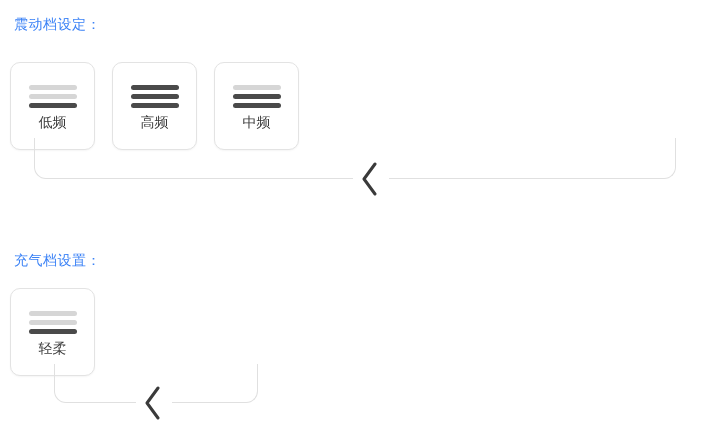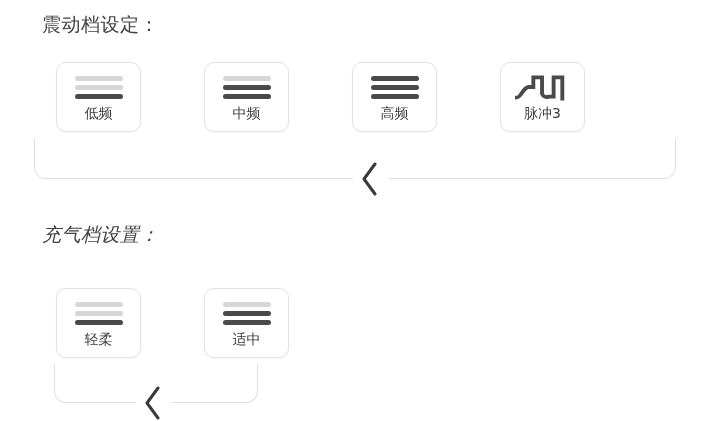--- a/index.html
+++ b/index.html
@@ -14,50 +14,48 @@
     overflow: hidden;
     font-family: "DejaVu Sans", "Liberation Sans", sans-serif;
     color: #333333;
     -webkit-font-smoothing: antialiased;
   }
 
   .section { position: absolute; left: 0; top: 0; }
 
   .section-title {
     position: absolute;
-    font-size: 19px;
+    font-size: 14px;
     line-height: 24px;
     letter-spacing: 0.5px;
-    color: #404040;
+    color: #3b82f6;
     font-weight: 400;
     white-space: nowrap;
-    margin-left: 28px;
   }
 
   .btn-row {
     position: absolute;
     display: flex;
     gap: 17px;
   }
 
   .opt-btn {
     width: 85px;
-    height: 70px;
+    height: 88px;
     box-sizing: border-box;
     background: #ffffff;
     border: 1px solid #e3e3e3;
     border-radius: 10px;
     display: flex;
     flex-direction: column;
     align-items: center;
     justify-content: center;
     box-shadow: 0 1px 2px rgba(0,0,0,0.045);
     cursor: pointer;
     padding: 0;
-    margin-left: 46px;
   }
 
   .opt-icon {
     height: 30px;
     width: 56px;
     display: flex;
     align-items: center;
     justify-content: center;
     margin-bottom: 3px;
   }
@@ -123,91 +121,73 @@
           <i></i>
           <i class="on"></i>
         </span>
       </span>
       <span class="opt-label">低频</span>
     </div>
 
     <div class="opt-btn">
       <span class="opt-icon">
         <span class="bars">
+          <i class="on"></i>
+          <i class="on"></i>
+          <i class="on"></i>
+        </span>
+      </span>
+      <span class="opt-label">高频</span>
+    </div>
+
+    <div class="opt-btn">
+      <span class="opt-icon">
+        <span class="bars">
           <i></i>
           <i class="on"></i>
           <i class="on"></i>
         </span>
       </span>
       <span class="opt-label">中频</span>
     </div>
 
-    <div class="opt-btn">
-      <span class="opt-icon">
-        <span class="bars">
-          <i class="on"></i>
-          <i class="on"></i>
-          <i class="on"></i>
-        </span>
-      </span>
-      <span class="opt-label">高频</span>
-    </div>
 
 
-
-    <div class="opt-btn">
-      <span class="opt-icon">
-        <svg width="58" height="30" viewBox="0 0 58 30" fill="none" stroke="#4a4a4a" stroke-width="4" stroke-linecap="square" stroke-linejoin="miter">
-          <path d="M2 26 C6 26, 8 16, 14 15 H19 V5 H28 V22 C30 26, 32 26, 35 25 H40 V5 H49 V27"></path>
-        </svg>
-      </span>
-      <span class="opt-label">脉冲3</span>
-    </div>
 
 
   </div>
 
   <div class="bracket" style="left:34px; top:138px; width:642px; height:41px;"></div>
 
   <div class="chevron" style="left:357px; top:162px;">
     <div class="chev-mask" style="left:-4px; top:15px; width:36px;"></div>
     <svg width="26" height="34" viewBox="0 0 26 34" fill="none" stroke="#3a3a3a" stroke-width="3" stroke-linecap="round" stroke-linejoin="round" style="position:absolute; left:0; top:0;">
       <path d="M18 2 L7 17 L18 32"></path>
     </svg>
   </div>
 
 </div>
 
 <div class="section">
 
-  <div class="section-title" style="left:14px; top:222px;font-style:italic;">充气档设置：</div>
+  <div class="section-title" style="left:14px; top:248px;">充气档设置：</div>
 
   <div class="btn-row" style="left:10px; top:288px;">
 
     <div class="opt-btn">
       <span class="opt-icon">
         <span class="bars">
           <i></i>
           <i></i>
           <i class="on"></i>
         </span>
       </span>
       <span class="opt-label">轻柔</span>
     </div>
 
-    <div class="opt-btn">
-      <span class="opt-icon">
-        <span class="bars">
-          <i></i>
-          <i class="on"></i>
-          <i class="on"></i>
-        </span>
-      </span>
-      <span class="opt-label">适中</span>
-    </div>
 
 
   </div>
 
   <div class="bracket" style="left:54px; top:364px; width:204px; height:39px;"></div>
 
   <div class="chevron" style="left:140px; top:386px;">
     <div class="chev-mask" style="left:-4px; top:14px; width:36px;"></div>
     <svg width="26" height="34" viewBox="0 0 26 34" fill="none" stroke="#3a3a3a" stroke-width="3" stroke-linecap="round" stroke-linejoin="round" style="position:absolute; left:0; top:0;">
       <path d="M18 2 L7 17 L18 32"></path>

